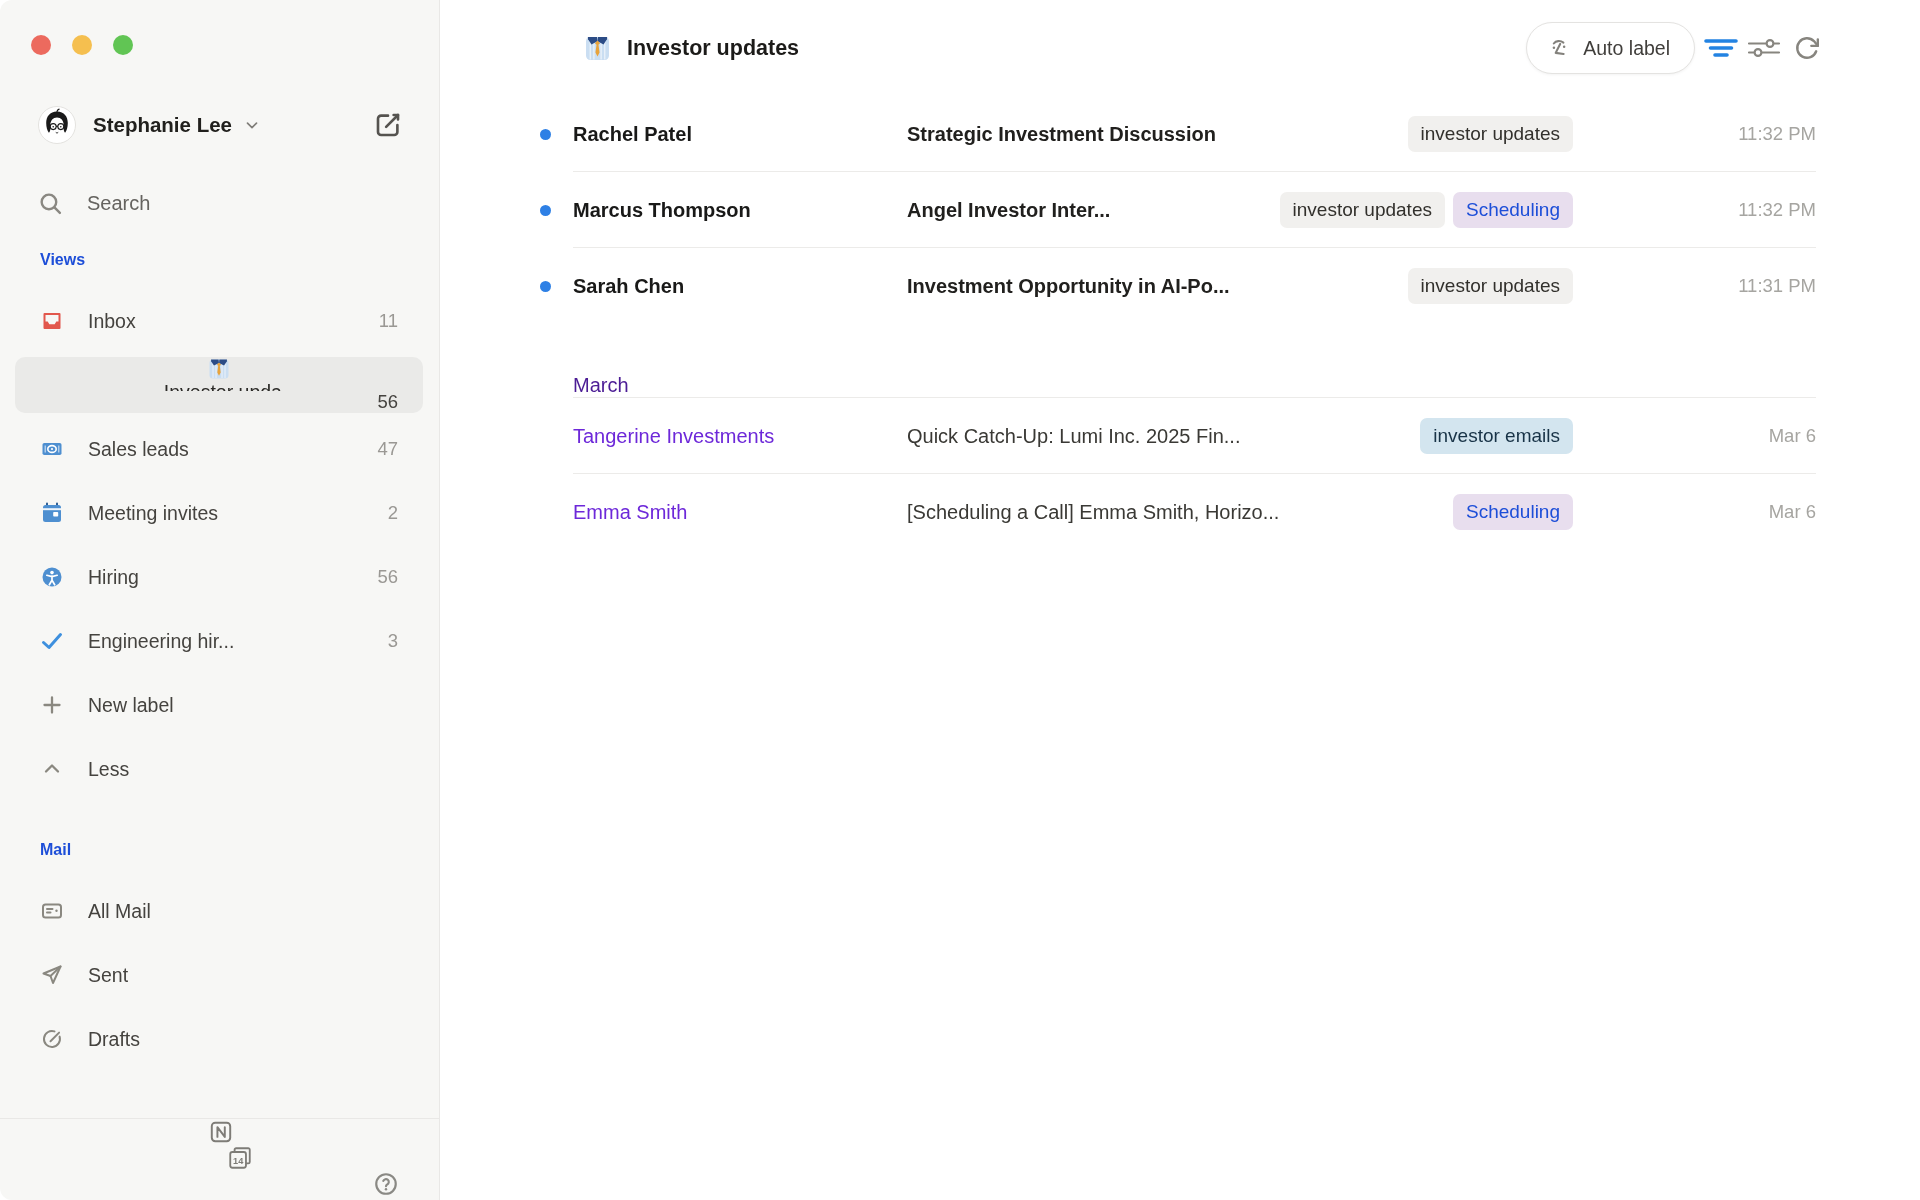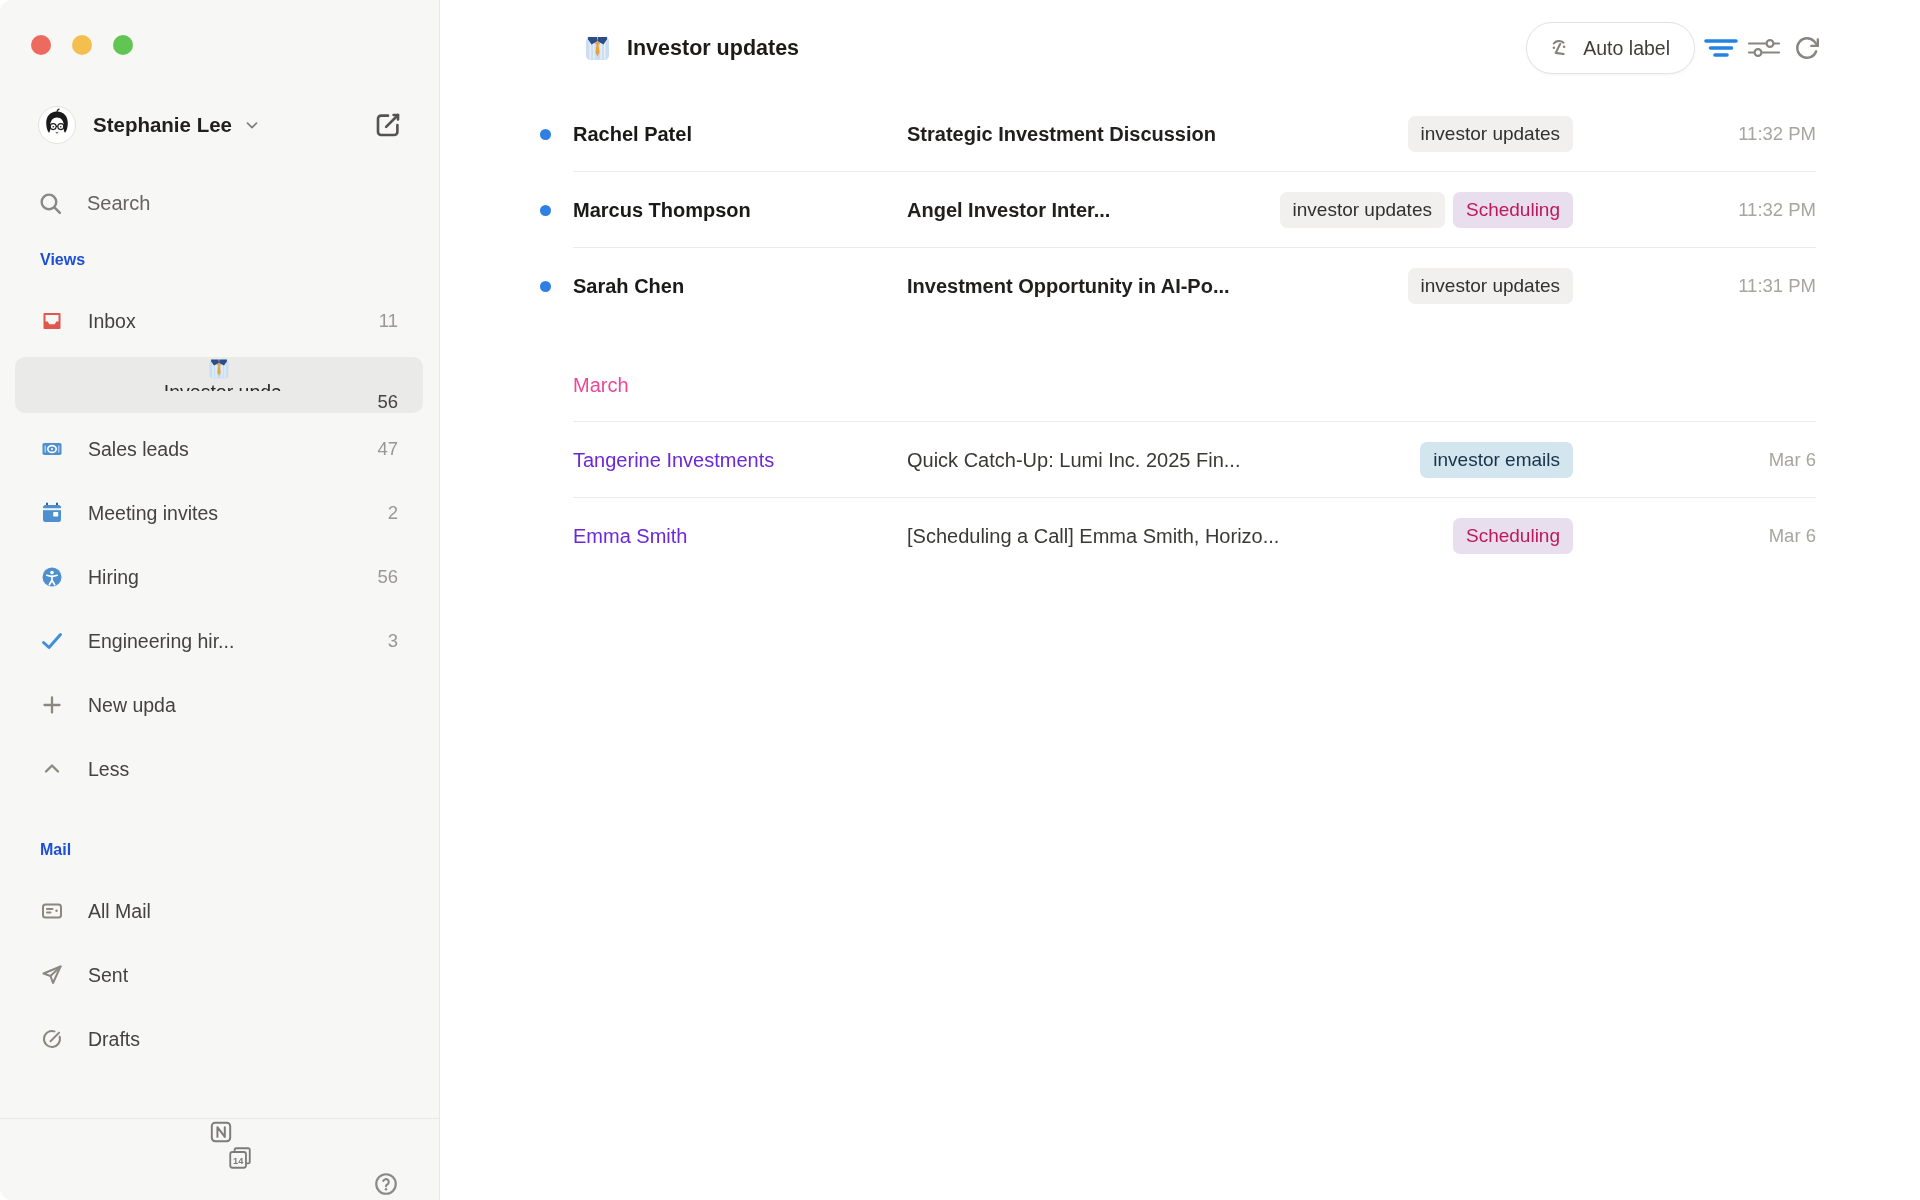--- a/index.html
+++ b/index.html
@@ -95,27 +95,27 @@
   .dot { width:11px; height:11px; border-radius:50%; background:var(--unread_dot,#2E80E5); }
   .sender { width:334px; flex:none; font-size:20px; color:#6d28d9;
     white-space:nowrap; overflow:hidden; text-overflow:ellipsis; }
   .row.unread .sender { font-weight:700; color:#191918; }
   .subject { flex:1; min-width:0; font-size:20px; color:#3A3935; padding-right:20px;
     white-space:nowrap; overflow:hidden; text-overflow:ellipsis; }
   .row.unread .subject { font-weight:600; color:#21201E; }
   .tags { display:flex; gap:8px; flex:none; }
   .tag { height:36px; line-height:36px; padding:0 13px; border-radius:7px; font-size:19px; white-space:nowrap; }
   .tag-gray   { background:var(--tag_gray_bg,#F1F0EE);  color:#32302C; }
-  .tag-purple { background:var(--tag_purple_bg,#E8DEEE); color:#be185d; }
+  .tag-purple { background:var(--tag_purple_bg,#E8DEEE); color:#1d4ed8; }
   .tag-blue   { background:var(--tag_blue_bg,#D3E5EF);  color:#183347; }
   .time { width:243px; flex:none; text-align:right; font-size:18.5px; color:#A6A5A1; }
 
   .month-header {
-    margin:50px 104px 0 133px; padding-bottom:24px; border-bottom:1px solid #ECEBE9;
-    font-size:20px; font-weight:500; color:#ec4899;
+    margin:50px 104px 0 133px; border-bottom:1px solid #ECEBE9;
+    font-size:20px; font-weight:500; color:#4c1d95;
   }
 </style>
 </head>
 <body>
 
 <div class="app">
 
   <aside class="sidebar">
     <div class="traffic">
       <span class="light red"></span>
@@ -227,21 +227,21 @@
               </span>
     <span class="item-label">Engineering hir...</span>
     <span class="item-count">3</span>
   </div>
             <div class="side-item">
     <span class="item-icon">
                 <svg viewBox="0 0 24 24" fill="none" stroke="#8A8880" stroke-width="2.3" stroke-linecap="round">
                   <path d="M12 4.5v15M4.5 12h15"></path>
                 </svg>
               </span>
-    <span class="item-label">New upda</span>
+    <span class="item-label">New label</span>
 
   </div>
             <div class="side-item">
     <span class="item-icon">
                 <svg viewBox="0 0 24 24" fill="none" stroke="#8A8880" stroke-width="2.3" stroke-linecap="round" stroke-linejoin="round">
                   <path d="M6 14.5l6-6 6 6"></path>
                 </svg>
               </span>
     <span class="item-label">Less</span>
 

